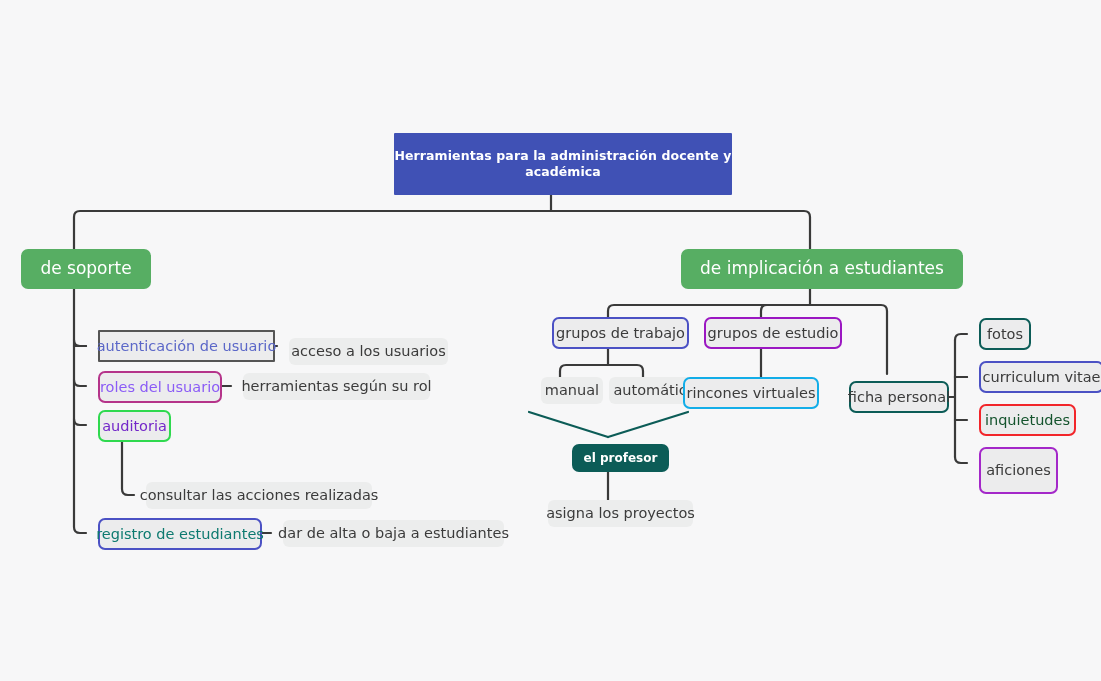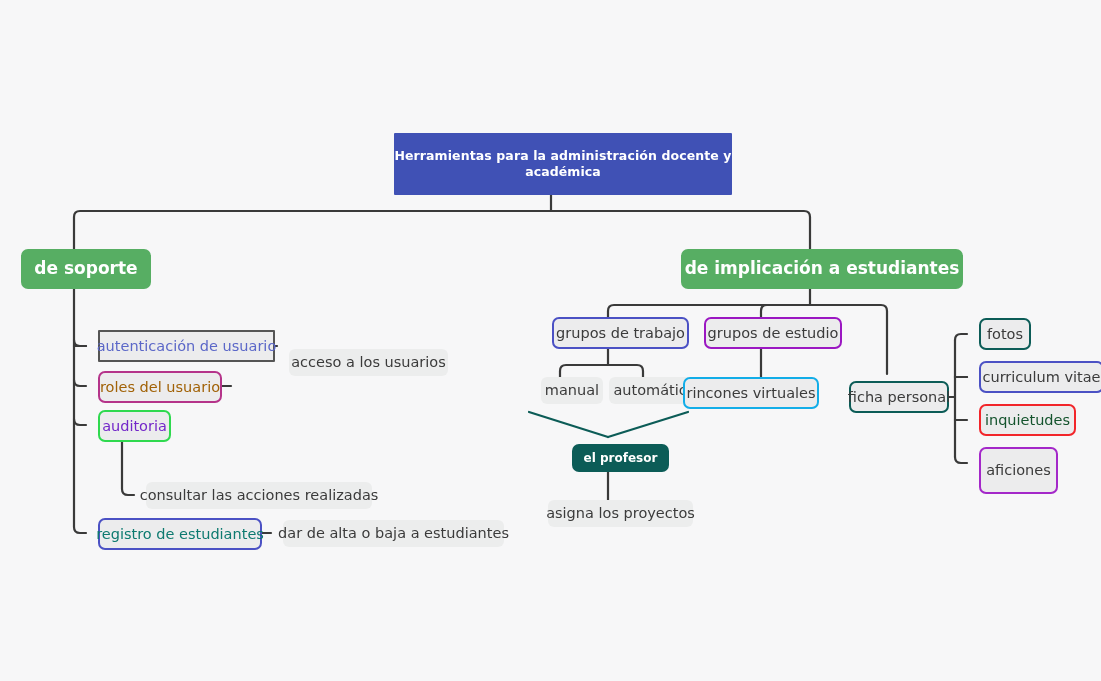--- a/index.html
+++ b/index.html
@@ -47,21 +47,21 @@
     padding: 0 14px;
     letter-spacing: 0.1px;
   }
   .n-root span { display: block; width: 100%; }
 
   
   .n-green {
     background: #57ab5f;
     background: #57ae63;
     color: #ffffff;
-    font-weight: bold;
+    font-weight: normal;
     font-size: 17px;
     border-radius: 7px;
     padding: 0 18px;
   }
 
   
   .n-plain {
     background: #eceded;
     color: #3b3b3b;
     font-size: 14.5px;
@@ -159,28 +159,31 @@
   </div>
 
   <div class="node n-box sharp" style="left:86px; top:330px; width:177px; height:32px; border-color:#555555; color:#5b67c8;">
     <span>autenticación de usuario</span>
   </div>
 
   <div class="node n-green" style="left:669px; top:249px; width:282px; height:40px;">
     <span>de implicación a estudiantes</span>
   </div>
 
-  <div class="node n-plain" style="left:277px; top:349px; width:159px; height:27px;text-align:center;">
+  <div class="node n-plain" style="left:277px; top:338px; width:159px; height:27px;text-align:center;">
     <span>acceso a los usuarios</span>
   </div>
 
-  <div class="node n-box" style="left:86px; top:371px; width:124px; height:32px; border-color:#b5348a; color:#a16207;">
+  <div class="node n-box" style="left:86px; top:371px; width:124px; height:32px; border-color:#b5348a; color:#8b5cf6;">
     <span>roles del usuario</span>
   </div>
 
+  <div class="node n-plain" style="left:231px; top:373px; width:187px; height:27px;">
+    <span>herramientas según su rol</span>
+  </div>
 
   <div class="node n-box" style="left:86px; top:410px; width:73px; height:32px; border-color:#2fd94f; color:#7327c9;">
     <span>auditoria</span>
   </div>
 
   <div class="node n-plain" style="left:134px; top:482px; width:226px; height:27px;">
     <span>consultar las acciones realizadas</span>
   </div>
 
   <div class="node n-box" style="left:86px; top:518px; width:164px; height:32px; border-color:#4b51c4; color:#0d7a70;">

